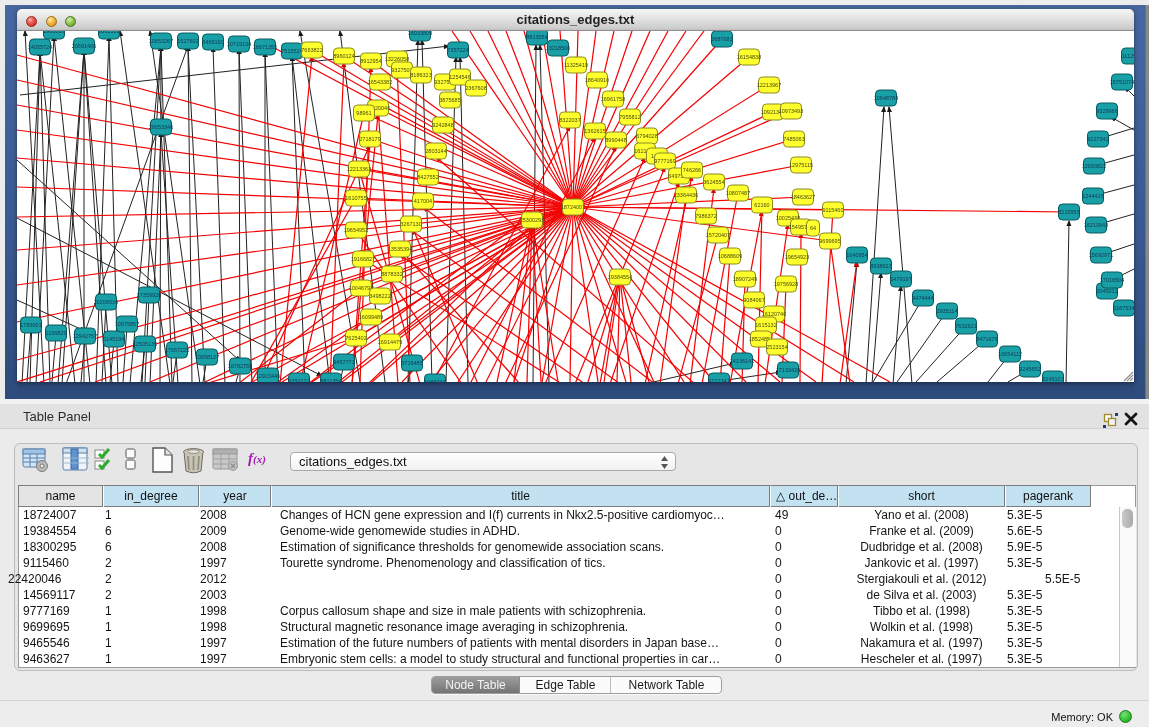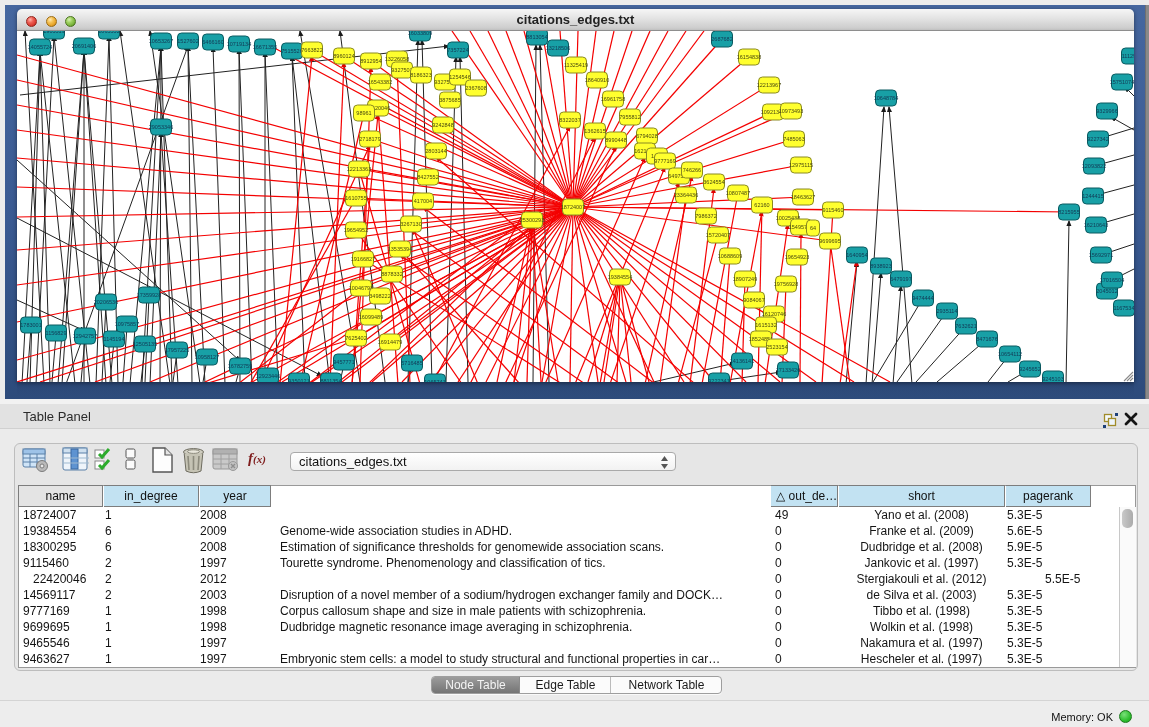--- a/index.html
+++ b/index.html
@@ -633,49 +633,51 @@
     <path d="M7,9 L8,23 M12.5,9 V23 M18,9 L17,23" stroke="#8d8b7d" stroke-width="1.6" fill="none"></path>
     <ellipse cx="12.5" cy="4.6" rx="6" ry="1.8" fill="#e9e7dc" stroke="#8d8b7d"></ellipse>
   </svg>
   <svg class="abs ticon" style="left:212px" width="27" height="25" viewBox="0 0 27 25">
     <rect x="1" y="2" width="24" height="20" rx="2" fill="#c9c9c9" stroke="#979797"></rect>
     <rect x="1" y="2" width="24" height="5" fill="#b1b1b1" stroke="#979797"></rect>
     <path d="M9,7 V22 M17,7 V22 M1,12 H25 M1,17 H25" stroke="#a0a0a0" stroke-width="1"></path>
     <circle cx="21" cy="19" r="4.5" fill="#c2c2c2" stroke="#9a9a9a"></circle>
     <path d="M19,17 l4,4 M23,17 l-4,4" stroke="#8f8f8f" stroke-width="1.4"></path>
   </svg>
-  <div class="abs" style="left:248px;top:450px;font-size:15px;font-style:italic;font-weight:bold;color:#7f1d1d;font-family:'Liberation Serif',serif;">f<span style="font-size:11px">(x)</span></div>
+  <div class="abs" style="left:248px;top:450px;font-size:15px;font-style:italic;font-weight:bold;color:#a21caf;font-family:'Liberation Serif',serif;">f<span style="font-size:11px">(x)</span></div>
 
   <div class="abs" id="combo">citations_edges.txt
     <svg class="abs" style="right:6px;top:3px" width="9" height="13" viewBox="0 0 9 13">
       <path d="M4.5,0 L8,5 H1 z" fill="#555"></path>
         <path d="M4.5,13 L8,8 H1 z" fill="#555"></path>
     </svg>
   </div>
 
   <div class="abs" id="table"></div>
   <div class="abs hcell" style="left:18px;width:85px;background:#e4e4e4;border-left:1px solid #7d7d7d">name</div>
   <div class="abs hcell" style="left:104px;width:95px">in_degree</div>
   <div class="abs hcell" style="left:200px;width:71px">year</div>
+  <div class="abs hcell" style="left:272px;width:498px">title</div>
   <div class="abs hcell" style="left:771px;width:67px;text-align:left;padding-left:5px">△ out_de…</div>
   <div class="abs hcell" style="left:839px;width:166px">short</div>
   <div class="abs hcell" style="left:1006px;width:85px">pagerank</div>
 <div class="trow" style="top:507px">
       <span style="left:23px">18724007</span>
       <span style="left:105px">1</span>
       <span style="left:200px">2008</span>
+      <span style="left:280px">Changes of HCN gene expression and I(f) currents in Nkx2.5-positive cardiomyoc…</span>
       <span style="left:775px">49</span>
       <span class="ctr" style="left:838px;width:167px">Yano et al. (2008)</span>
       <span style="left:1007px">5.3E-5</span>
     </div>
 <div class="trow" style="top:523px">
       <span style="left:23px">19384554</span>
       <span style="left:105px">6</span>
       <span style="left:200px">2009</span>
-      <span style="left:280px">Genome-wide association studies in ADHD.</span>
+      <span style="left:280px">Genome-wide genomewide studies in ADHD.</span>
       <span style="left:775px">0</span>
       <span class="ctr" style="left:838px;width:167px">Franke et al. (2009)</span>
       <span style="left:1007px">5.6E-5</span>
     </div>
 <div class="trow" style="top:539px">
       <span style="left:23px">18300295</span>
       <span style="left:105px">6</span>
       <span style="left:200px">2008</span>
       <span style="left:280px">Estimation of significance thresholds for genomewide association scans.</span>
       <span style="left:775px">0</span>
@@ -685,58 +687,58 @@
 <div class="trow" style="top:555px">
       <span style="left:23px">9115460</span>
       <span style="left:105px">2</span>
       <span style="left:200px">1997</span>
       <span style="left:280px">Tourette syndrome. Phenomenology and classification of tics.</span>
       <span style="left:775px">0</span>
       <span class="ctr" style="left:838px;width:167px">Jankovic et al. (1997)</span>
       <span style="left:1007px">5.3E-5</span>
     </div>
 <div class="trow" style="top:571px">
-      <span style="left:33px">22420046</span>
+      <span style="left:8px">22420046</span>
       <span style="left:105px">2</span>
       <span style="left:200px">2012</span>
       <span style="left:775px">0</span>
       <span class="ctr" style="left:838px;width:167px">Stergiakouli et al. (2012)</span>
       <span style="left:1045px">5.5E-5</span>
     </div>
 <div class="trow" style="top:587px">
       <span style="left:23px">14569117</span>
       <span style="left:105px">2</span>
       <span style="left:200px">2003</span>
-      <span style="left:280px">Disruption of a novel member of a sodium/hydrogen exchanger family and DOCK…</span>
       <span style="left:775px">0</span>
       <span class="ctr" style="left:838px;width:167px">de Silva et al. (2003)</span>
       <span style="left:1007px">5.3E-5</span>
     </div>
 <div class="trow" style="top:603px">
       <span style="left:23px">9777169</span>
       <span style="left:105px">1</span>
       <span style="left:200px">1998</span>
       <span style="left:280px">Corpus callosum shape and size in male patients with schizophrenia.</span>
       <span style="left:775px">0</span>
       <span class="ctr" style="left:838px;width:167px">Tibbo et al. (1998)</span>
       <span style="left:1007px">5.3E-5</span>
     </div>
 <div class="trow" style="top:619px">
       <span style="left:23px">9699695</span>
       <span style="left:105px">1</span>
       <span style="left:200px">1998</span>
-      <span style="left:280px">Dudbridge magnetic resonance image averaging in schizophrenia.</span>
+      <span style="left:280px">Structural magnetic resonance image averaging in schizophrenia.</span>
       <span style="left:775px">0</span>
       <span class="ctr" style="left:838px;width:167px">Wolkin et al. (1998)</span>
       <span style="left:1007px">5.3E-5</span>
     </div>
 <div class="trow" style="top:635px">
       <span style="left:23px">9465546</span>
       <span style="left:105px">1</span>
       <span style="left:200px">1997</span>
+      <span style="left:280px">Estimation of the future numbers of patients with mental disorders in Japan base…</span>
       <span style="left:775px">0</span>
       <span class="ctr" style="left:838px;width:167px">Nakamura et al. (1997)</span>
       <span style="left:1007px">5.3E-5</span>
     </div>
 <div class="trow" style="top:651px">
       <span style="left:23px">9463627</span>
       <span style="left:105px">1</span>
       <span style="left:200px">1997</span>
       <span style="left:280px">Embryonic stem cells: a model to study structural and functional properties in car…</span>
       <span style="left:775px">0</span>

